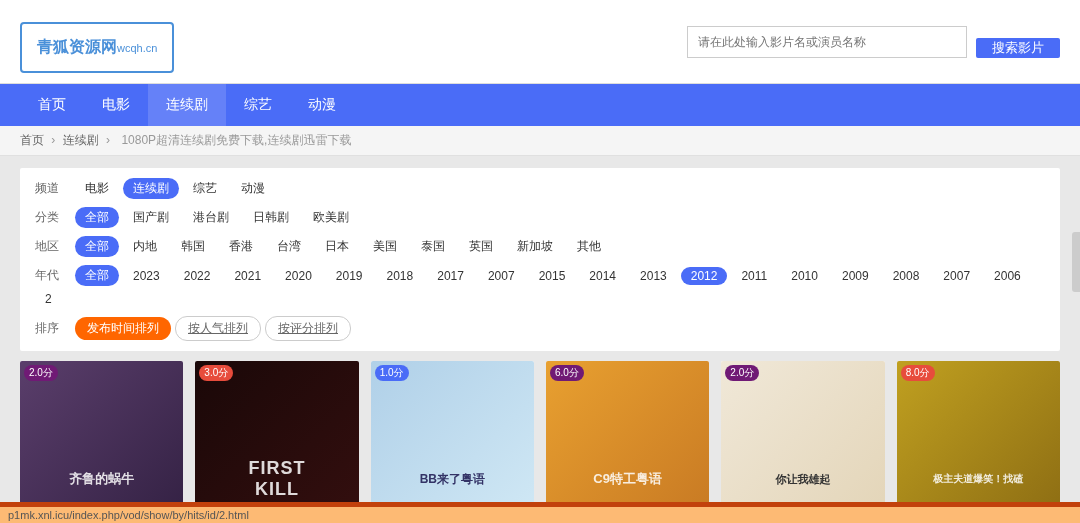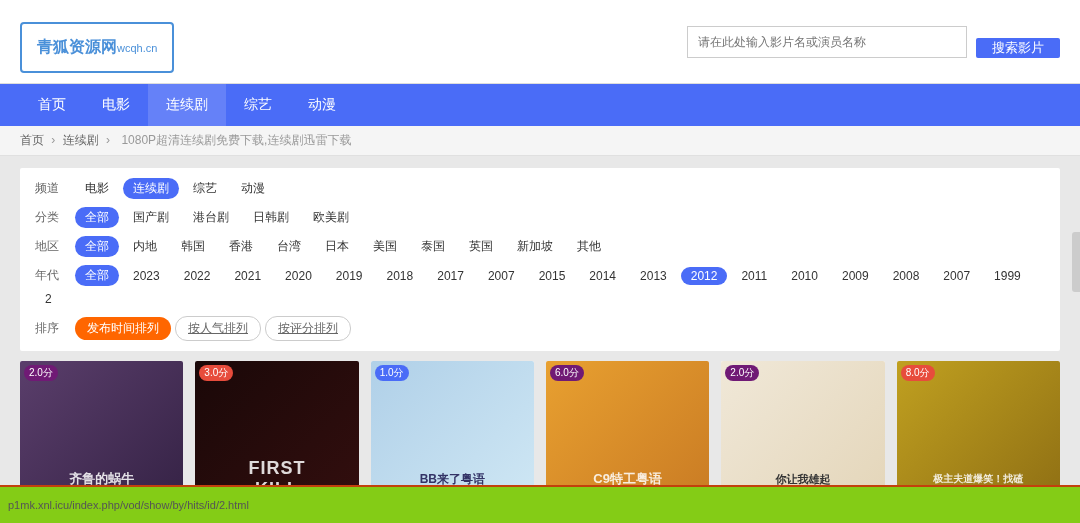--- a/index.html
+++ b/index.html
@@ -44,21 +44,21 @@
     .movie-thumb-inner { position: absolute; top: 0; left: 0; width: 100%; height: 100%; }
     .movie-score { position: absolute; top: 4px; left: 4px; background: #f60; color: #fff; font-size: 10px; padding: 1px 5px; border-radius: 8px; z-index: 2; }
     .movie-score.green { background: #701a75; }
     .movie-score.blue { background: #4a6cf7; }
     .movie-score.red { background: #e74c3c; }
 
     
     .thumb-bg { width: 100%; height: 100%; display: flex; align-items: center; justify-content: center; font-size: 13px; font-weight: bold; color: rgba(255,255,255,0.85); text-align: center; padding: 4px; }
     
     
-    .statusbar { position: fixed; bottom: 0; left: 0; right: 0; background: #84cc16; border-top: 2px solid #c2410c; padding: 12px 8px; font-size: 11px; color: #555; }
+    .statusbar { position: fixed; bottom: 0; left: 0; right: 0; background: #fdba74; border-top: 5px solid #c2410c; padding: 2px 8px; font-size: 11px; color: #555; }
 
     
     .right-handle { position: fixed; right: 0; top: 50%; transform: translateY(-50%); background: #ccc; width: 8px; height: 60px; border-radius: 3px 0 0 3px; cursor: pointer; }
   </style>
 </head>
 <body>
 
 <div class="header">
   <div class="logo-area">
     <div class="logo-title">青狐资源网</div>
@@ -135,21 +135,21 @@
       <button class="filter-tag">2007</button>
       <button class="filter-tag">2015</button>
       <button class="filter-tag">2014</button>
       <button class="filter-tag">2013</button>
       <button class="filter-tag active" style="background:#4a6cf7;color:#fff;">2012</button>
       <button class="filter-tag">2011</button>
       <button class="filter-tag">2010</button>
       <button class="filter-tag">2009</button>
       <button class="filter-tag">2008</button>
       <button class="filter-tag">2007</button>
-      <button class="filter-tag">1999</button>
+      <button class="filter-tag">2006</button>
       <button class="filter-tag">2</button>
     </div>
 
     <div class="filter-row">
       <span class="filter-label">排序</span>
       <button class="sort-tag">发布时间排列</button>
       <button class="sort-tag-plain">按人气排列</button>
       <button class="sort-tag-plain">按评分排列</button>
     </div>
 

